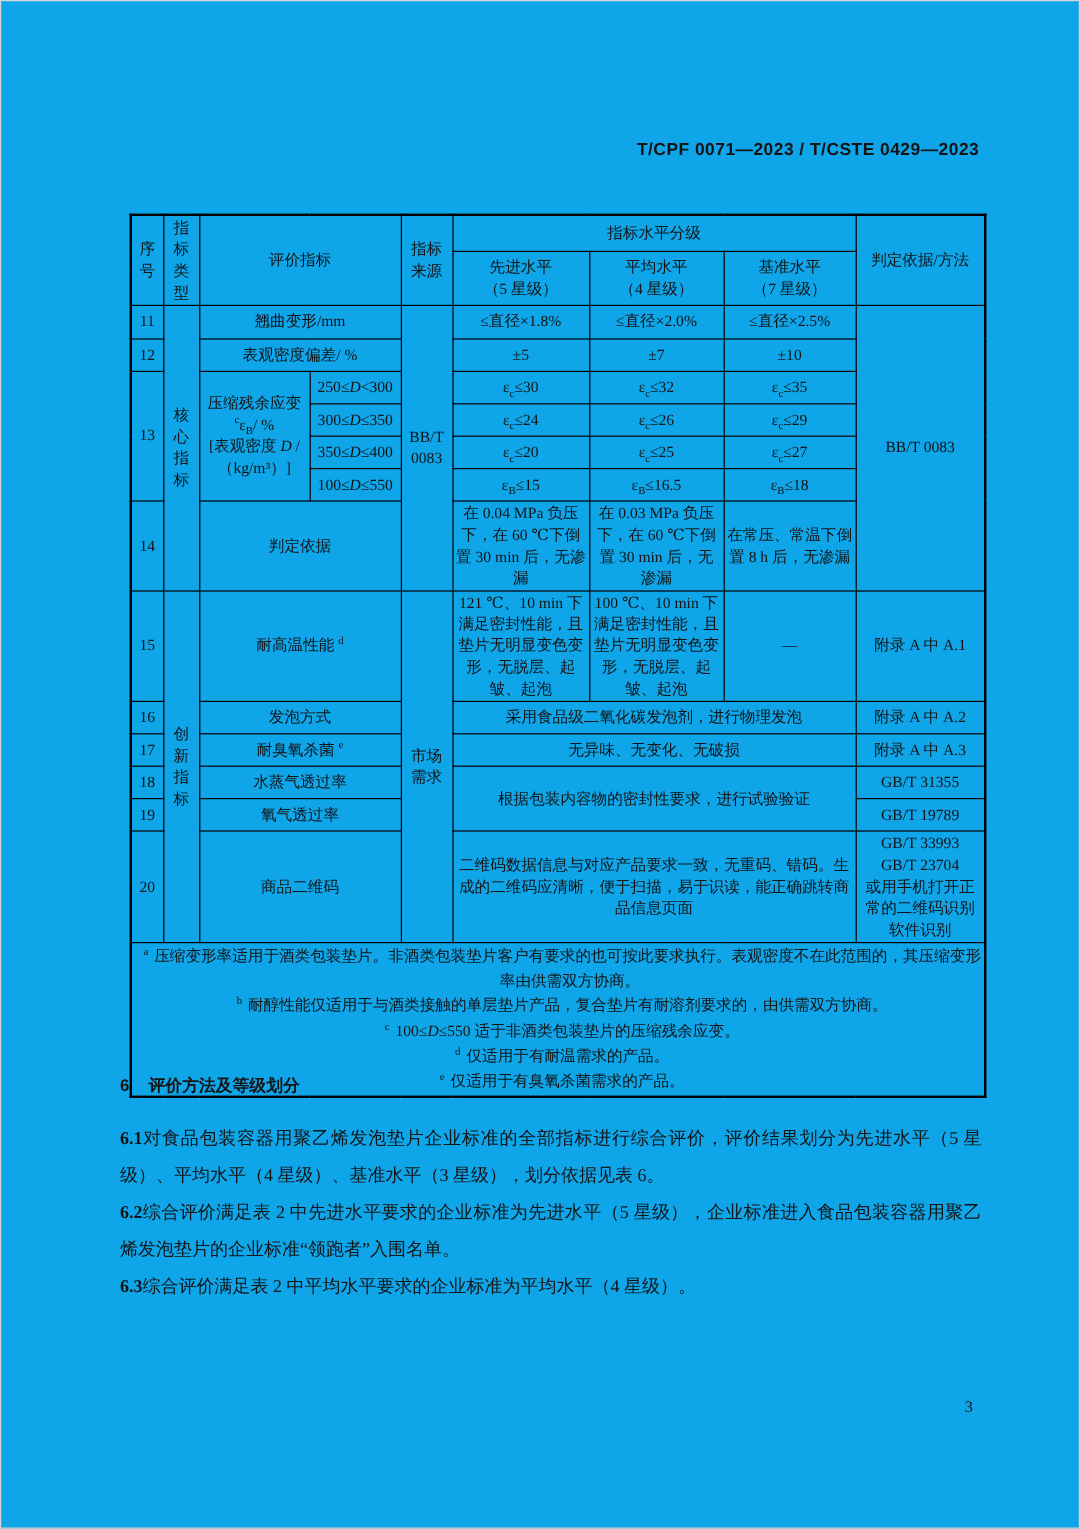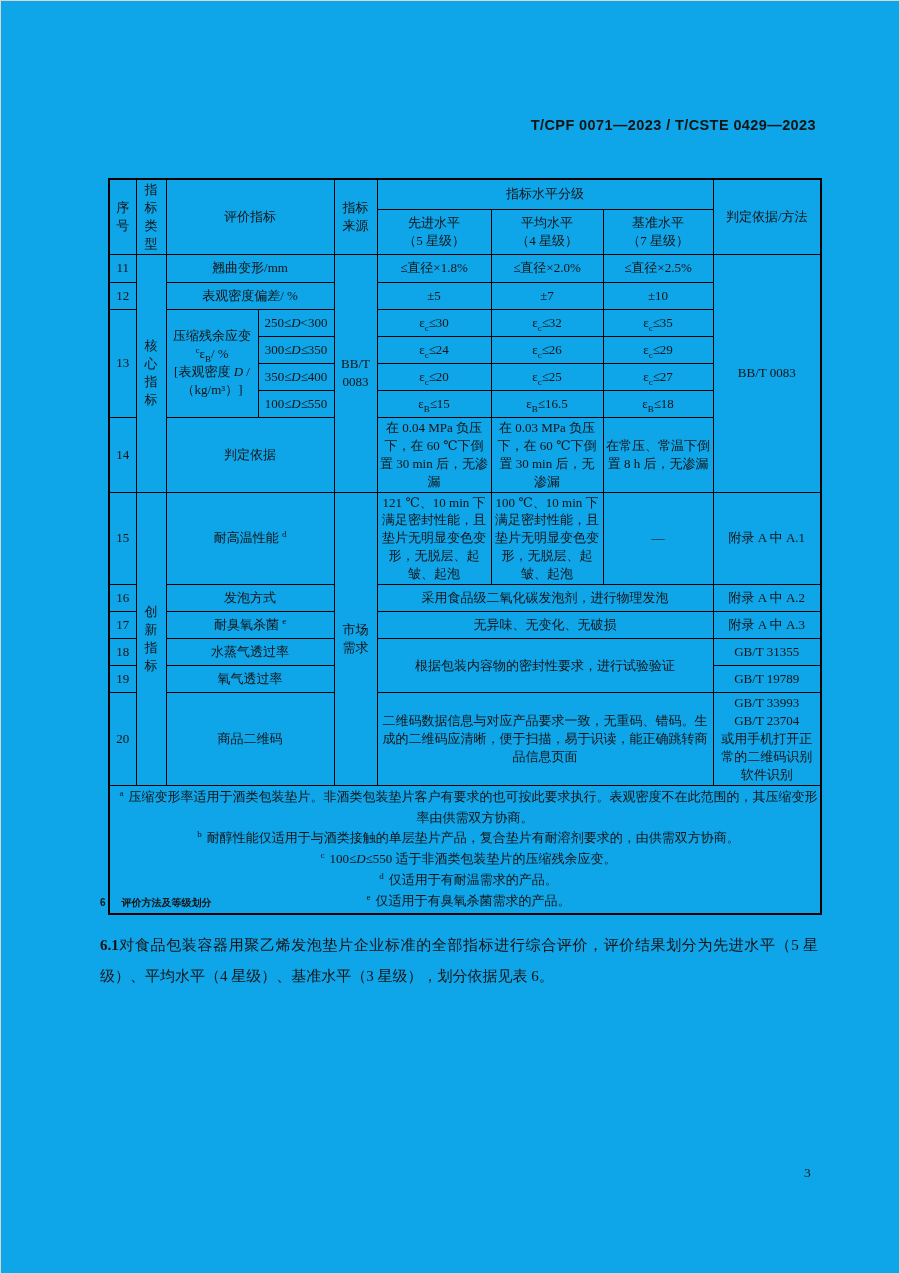--- a/index.html
+++ b/index.html
@@ -40,21 +40,21 @@
   
   td.fnotes{text-align:left;padding:5px 10px 7px 14px;font-size:12.5px;}
   .fn{padding-left:20px;text-indent:-13px;line-height:1.6;}
   .fn sup{margin-right:5px;}
   
   .section6{
     position:absolute;left:100px;top:896px;width:718px;font-size:15px;
   }
   .s6-head{
     font-family:"Liberation Sans","DejaVu Sans",sans-serif;
-    font-weight:700;font-size:10px;margin:0 0 20px 0;
+    font-weight:700;font-size:14px;margin:0 0 20px 0;
   }
   .s6-head .hnum{margin-right:16px;}
   .s6-p{margin:0;line-height:2.07;text-align:justify;}
   .pnum{font-weight:700;white-space:nowrap;}
   .page-number{
     position:absolute;left:804px;top:1165px;font-size:13.5px;
   }
 </style>
 </head>
 <body>
@@ -201,17 +201,19 @@
           <div class="fn"><sup>d</sup><span>仅适用于有耐温需求的产品。</span></div>
           <div class="fn"><sup>e</sup><span>仅适用于有臭氧杀菌需求的产品。</span></div>
         </td>
       </tr>
     </tbody>
   </table>
 
   <div class="section6">
     <p class="s6-head"><span class="hnum">6</span><span>评价方法及等级划分</span></p>
     <p class="s6-p"><span class="pnum">6.1</span><span>对食品包装容器用聚乙烯发泡垫片企业标准的全部指标进行综合评价，评价结果划分为先进水平（5 星级）、平均水平（4 星级）、基准水平（3 星级），划分依据见表 6。</span></p>
+    <p class="s6-p"><span class="pnum">6.2</span><span>综合评价满足表 2 中先进水平要求的企业标准为先进水平（5 星级），企业标准进入食品包装容器用聚乙烯发泡垫片的企业标准“领跑者”入围名单。</span></p>
+    <p class="s6-p"><span class="pnum">6.3</span><span>综合评价满足表 2 中平均水平要求的企业标准为平均水平（4 星级）。</span></p>
   </div>
 
   <div class="page-number">3</div>
 
 </div>
 
 </body></html>

